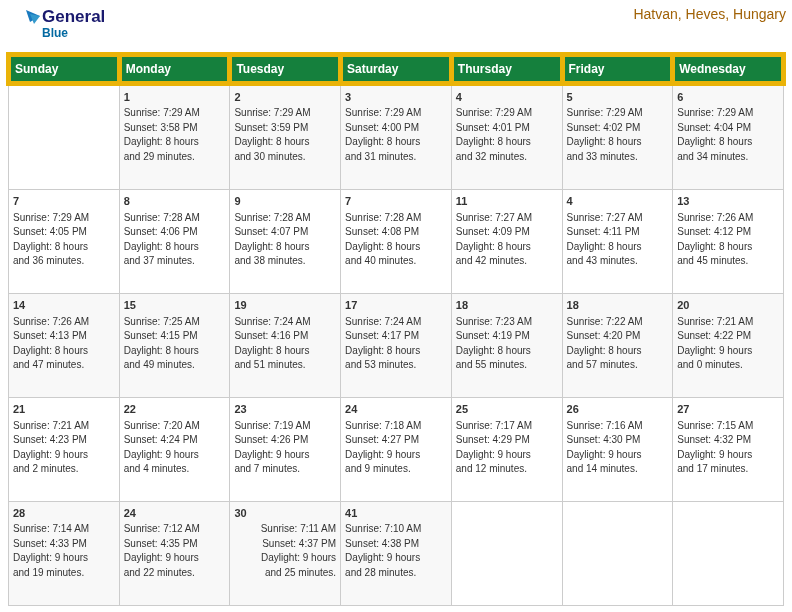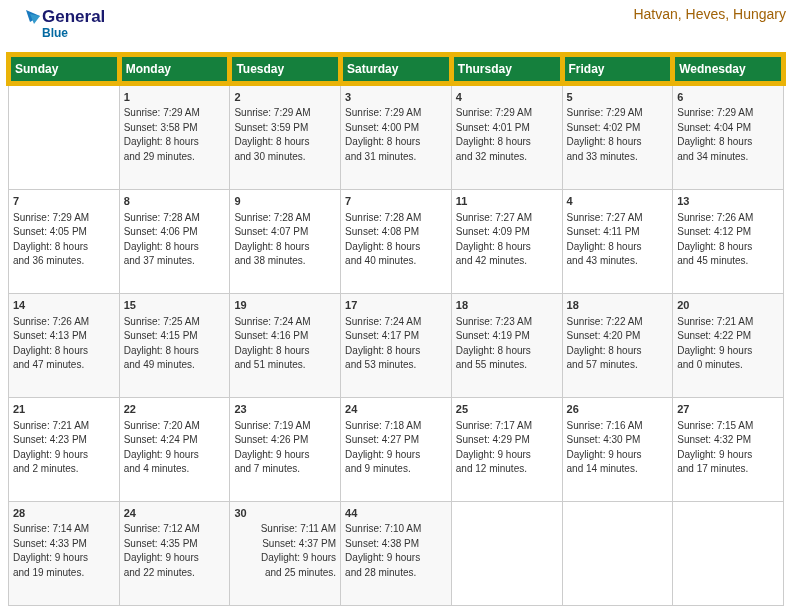--- a/index.html
+++ b/index.html
@@ -333,21 +333,21 @@
 and 22 minutes.</div>
           </td>
           <td>
             <span class="cell-date">30</span>
             <div class="cell-content" style="white-space: pre-line; text-align: right;">Sunrise: 7:11 AM
 Sunset: 4:37 PM
 Daylight: 9 hours
 and 25 minutes.</div>
           </td>
           <td>
-            <span class="cell-date">44</span>
+            <span class="cell-date">41</span>
             <div class="cell-content" style="white-space: pre-line;">Sunrise: 7:10 AM
 Sunset: 4:38 PM
 Daylight: 9 hours
 and 28 minutes.</div>
           </td>
           <td class="empty-cell"></td>
           <td class="empty-cell"></td>
           <td class="empty-cell"></td>
         </tr>
       </tbody>

